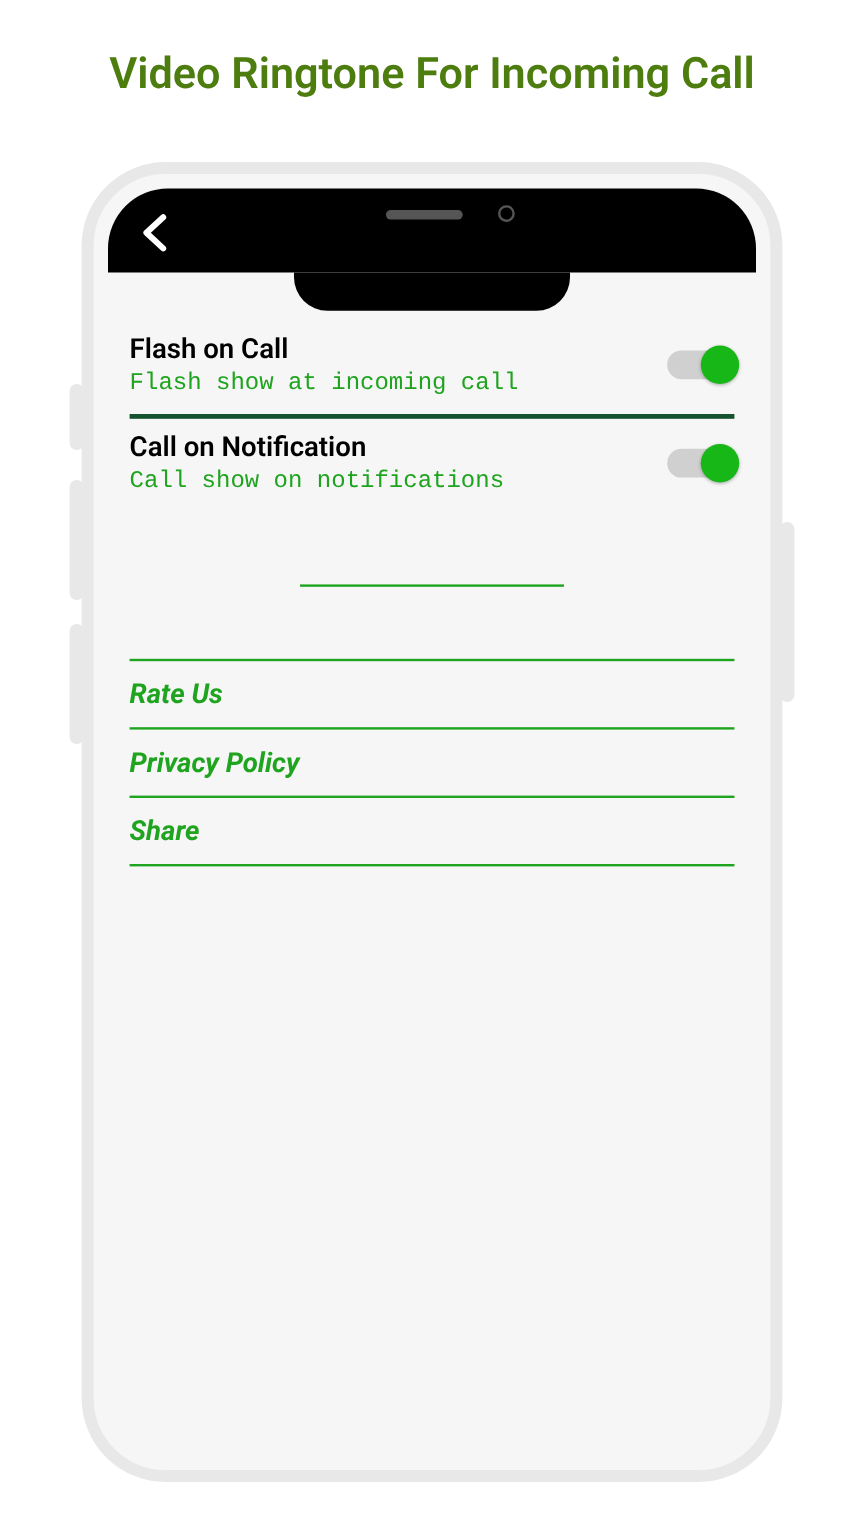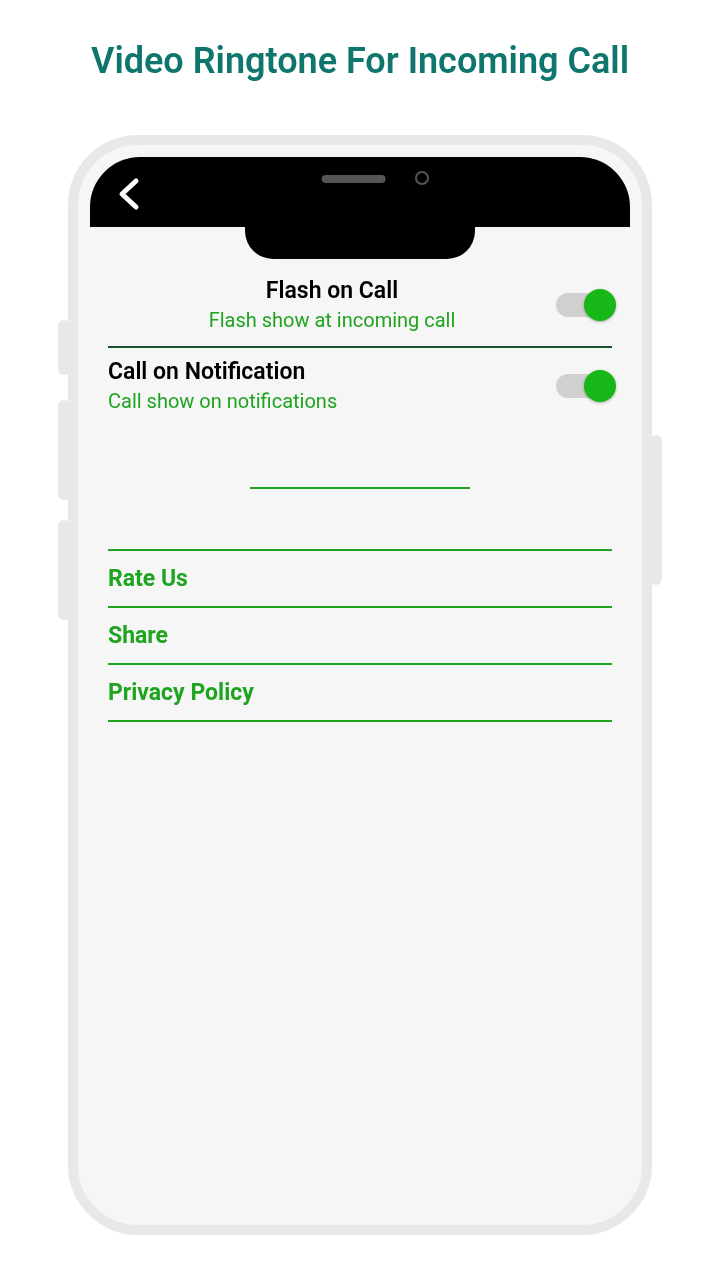--- a/index.html
+++ b/index.html
@@ -8,21 +8,21 @@
     height: 1280px;
     background: #ffffff;
     font-family: -apple-system, BlinkMacSystemFont, "Segoe UI", Roboto, Arial, sans-serif;
     position: relative;
     overflow: hidden;
   }
   .page-title {
     text-align: center;
     font-size: 36px;
     font-weight: 600;
-    color: #0f766e;
+    color: #4d7c0f;
     padding-top: 40px;
   }
   .phone-frame {
     position: absolute;
     left: 68px;
     top: 135px;
     width: 584px;
     height: 1100px;
     border: 10px solid #e8e8e8;
     border-radius: 70px;
@@ -111,22 +111,23 @@
   .setting-text { flex: 1; }
   .setting-title {
     font-size: 23px;
     font-weight: 600;
     color: #000;
   }
   .setting-sub {
     font-size: 20px;
     color: #1fa41f;
     margin-top: 4px;
-  }
-  .row-divider { border-bottom: 2px solid #14532d; text-align: center; }
+    font-family: Liberation Mono, monospace;
+  }
+  .row-divider { border-bottom: 4px solid #14532d; }
   .toggle {
     position: relative;
     width: 56px;
     height: 24px;
     background: #d0d0d0;
     border-radius: 12px;
     cursor: pointer;
   }
   .toggle-knob {
     position: absolute;
@@ -146,20 +147,21 @@
   }
   .link-block { }
   .link-divider-top { border-top: 2px solid #1fa41f; }
   .link-row {
     font-size: 23px;
     font-weight: 700;
     color: #1fa41f;
     padding: 14px 0;
     border-bottom: 2px solid #1fa41f;
     cursor: pointer;
+    font-style: italic;
   }
 </style>
 </head>
 <body>
 
 <div class="page-title">Video Ringtone For Incoming Call</div>
 
 <div class="phone-frame">
   <div class="side-btn l1"></div>
   <div class="side-btn l2"></div>
@@ -195,18 +197,18 @@
       </div>
       <div class="toggle">
         <div class="toggle-knob"></div>
       </div>
     </div>
 
     <div class="mid-divider"></div>
 
     <div class="link-block link-divider-top">
       <div class="link-row">Rate Us</div>
+      <div class="link-row">Privacy Policy</div>
       <div class="link-row">Share</div>
-      <div class="link-row">Privacy Policy</div>
     </div>
 
   </div>
 </div>
 
 </body></html>

